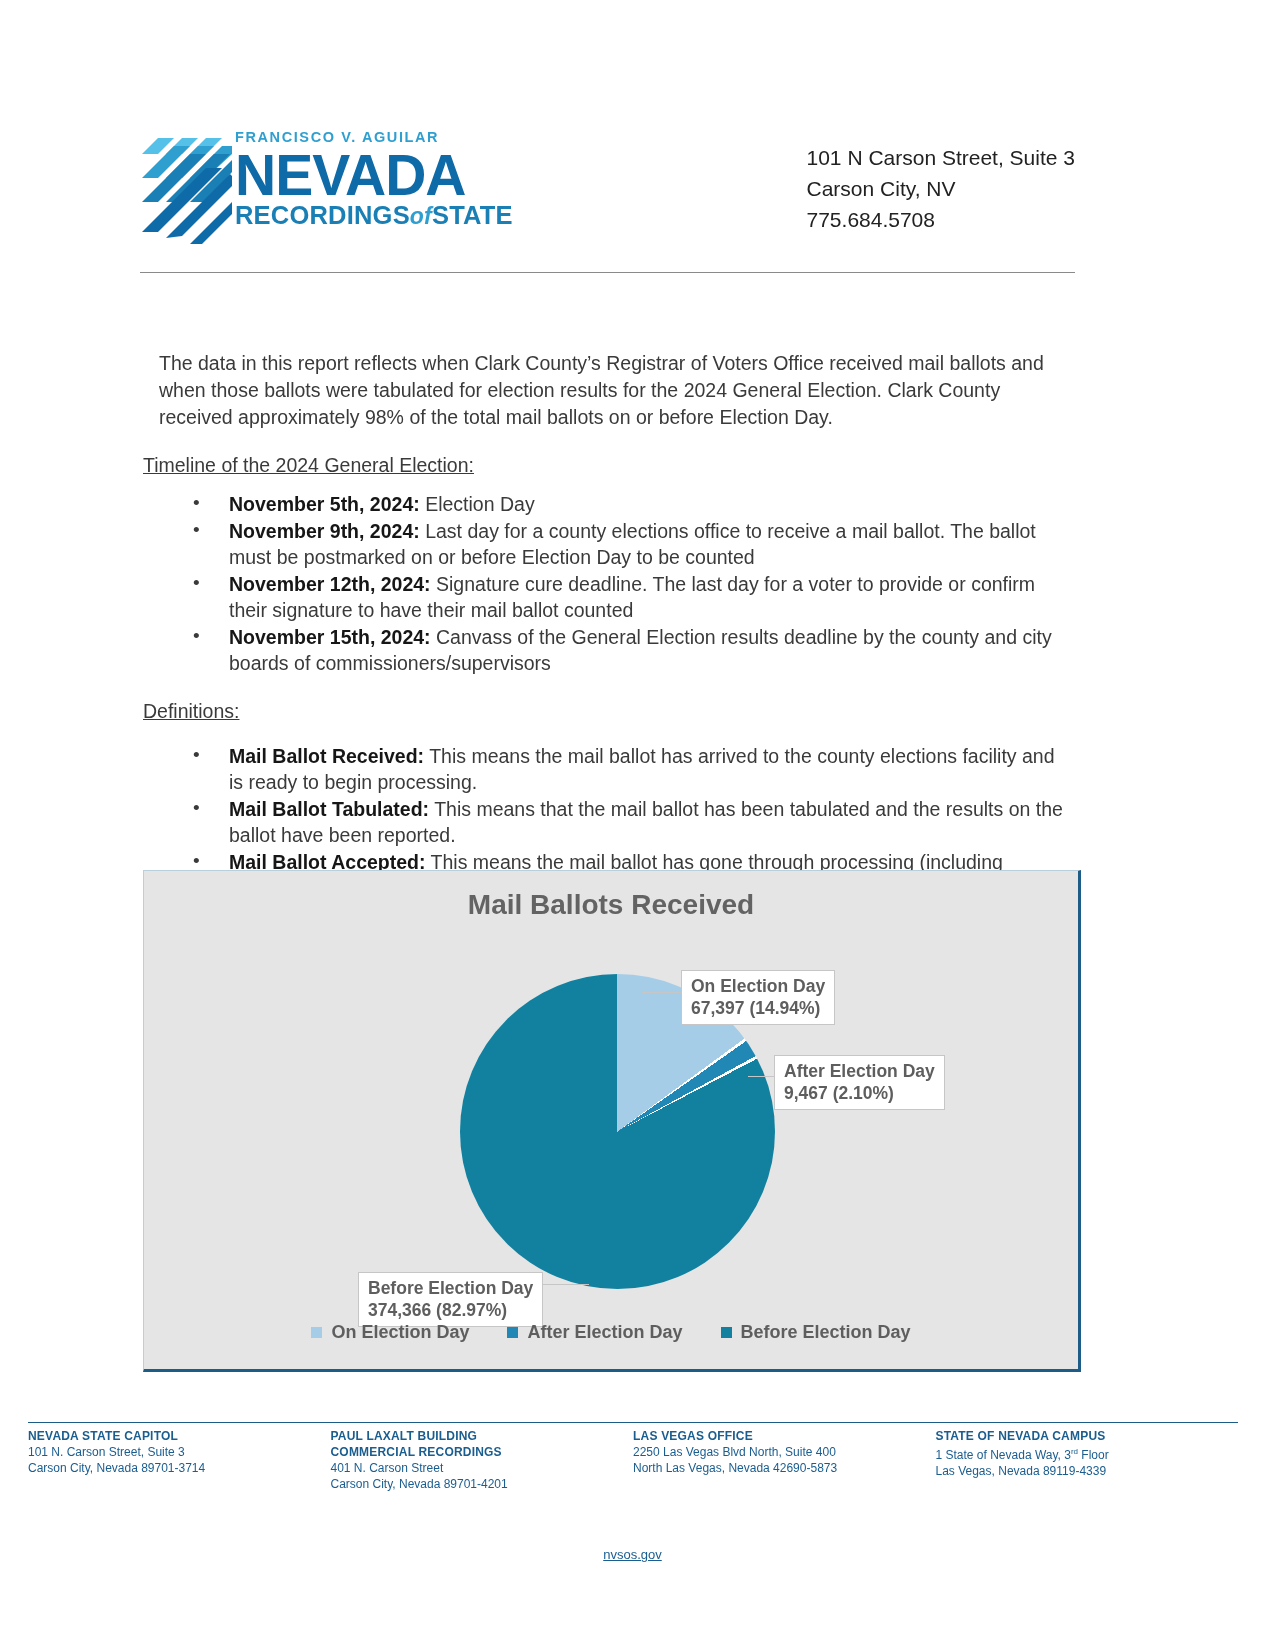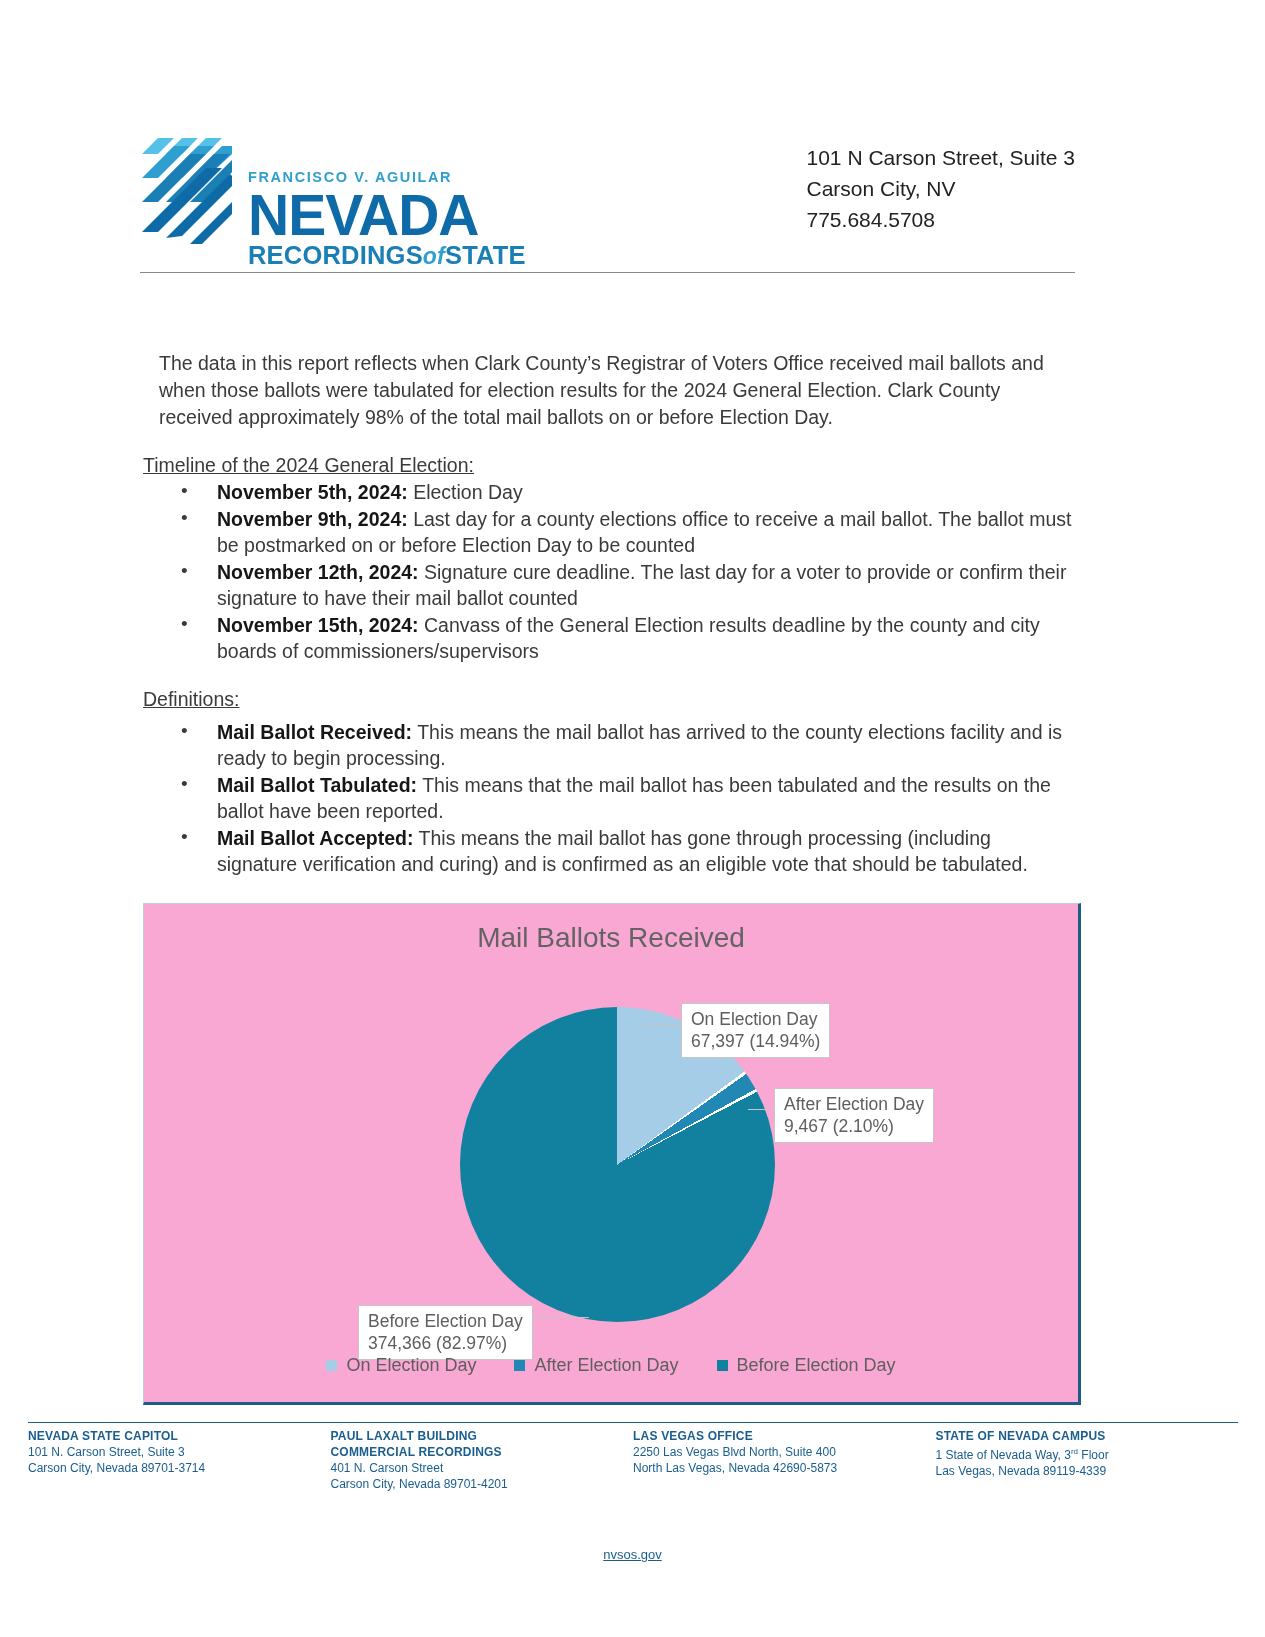--- a/index.html
+++ b/index.html
@@ -10,58 +10,59 @@
     color:#1a1a1a;
     position:relative;
     overflow:hidden;
   }
   .page{position:relative;width:1265px;height:1637px;}
 
   
   .header{position:absolute;left:140px;top:120px;width:935px;height:150px;}
   .logo-wrap{position:absolute;left:0;top:8px;width:390px;height:125px;}
   .logo-marks{position:absolute;left:0;top:4px;width:92px;height:118px;}
-  .logo-text{position:absolute;left:108px;top:0;width:300px;height:120px;margin-top:40px;}
+  .logo-text{position:absolute;left:95px;top:0;width:300px;height:120px;}
   .lt-name{font-family:"Liberation Sans",sans-serif;font-weight:bold;font-size:14.5px;letter-spacing:1.6px;color:#2f9fd0;line-height:1;margin-top:2px;}
   .lt-nevada{font-family:"Liberation Sans",sans-serif;font-weight:bold;font-size:57px;letter-spacing:-1px;color:#0f6aa8;line-height:58px;margin-top:1px;}
   .lt-sos{font-family:"Liberation Sans",sans-serif;font-weight:bold;font-size:25.5px;letter-spacing:0.2px;color:#1a7fb5;line-height:27px;margin-top:-2px;white-space:nowrap;}
   .lt-sos .ital{font-style:italic;font-weight:bold;font-size:23px;color:#2f9fd0;}
 
   .addr{position:absolute;right:0;top:22px;text-align:left;font-size:21px;line-height:31px;color:#222;}
   .hr{position:absolute;left:140px;top:272px;width:935px;height:0;border-top:1px solid #8a8a8a;}
 
   
   .doc-title{
     position:absolute;left:140px;top:291px;width:935px;
     text-align:center;font-size:33px;font-weight:bold;color:#000;
     letter-spacing:-0.3px;
   }
 
   
   .body-wrap{position:absolute;left:143px;top:350px;width:932px;color:#3a3a3a;}
   p.para{font-size:19.5px;line-height:27px;margin:0 0 0 16px;color:#3a3a3a;}
   .sec-head{font-size:19.5px;line-height:27px;margin-top:21px;text-decoration:underline;color:#3a3a3a;}
-  ul.blist{list-style:none;margin:0;padding:0;}
+  ul.blist{list-style:none;margin:12px;padding:0;}
   ul.blist li{
     position:relative;padding-left:74px;font-size:19.5px;line-height:26.5px;color:#3a3a3a;
   }
   ul.blist li::before{
     content:"\2022";position:absolute;left:38px;top:-1px;font-size:19px;color:#3a3a3a;
   }
   ul.blist li b{color:#161616;font-weight:bold;}
   .sp6{height:6px;}
 
   
   .chart-panel{
-    position:absolute;left:143px;top:903px;width:938px;height:502px;
+    position:absolute;left:143px;top:870px;width:938px;height:502px;
     border:1px solid #b9cfdc;
     border-right:3px solid #1c5c86;
     border-bottom:3px solid #1c5c86;
-    background:#f9a8d4;
+    background:#e5e5e5;
     box-sizing:border-box;
+    font-weight:bold;
   }
   .chart-title{
     position:absolute;left:0;top:18px;width:100%;text-align:center;
     font-size:28px;color:#636363;
   }
   .pie-holder{position:absolute;left:316px;top:103px;width:315px;height:315px;}
   .pie{
     width:315px;height:315px;border-radius:50%;
     background:conic-gradient(
       from 0deg,

